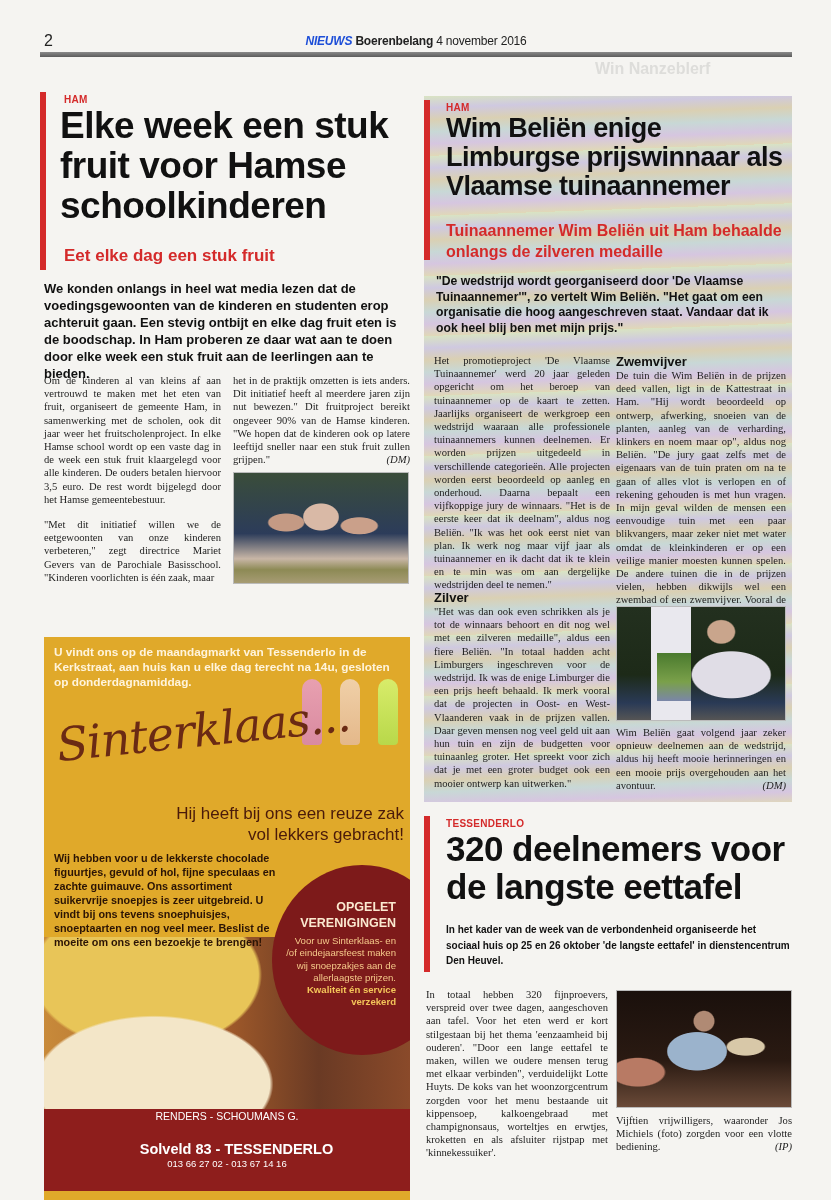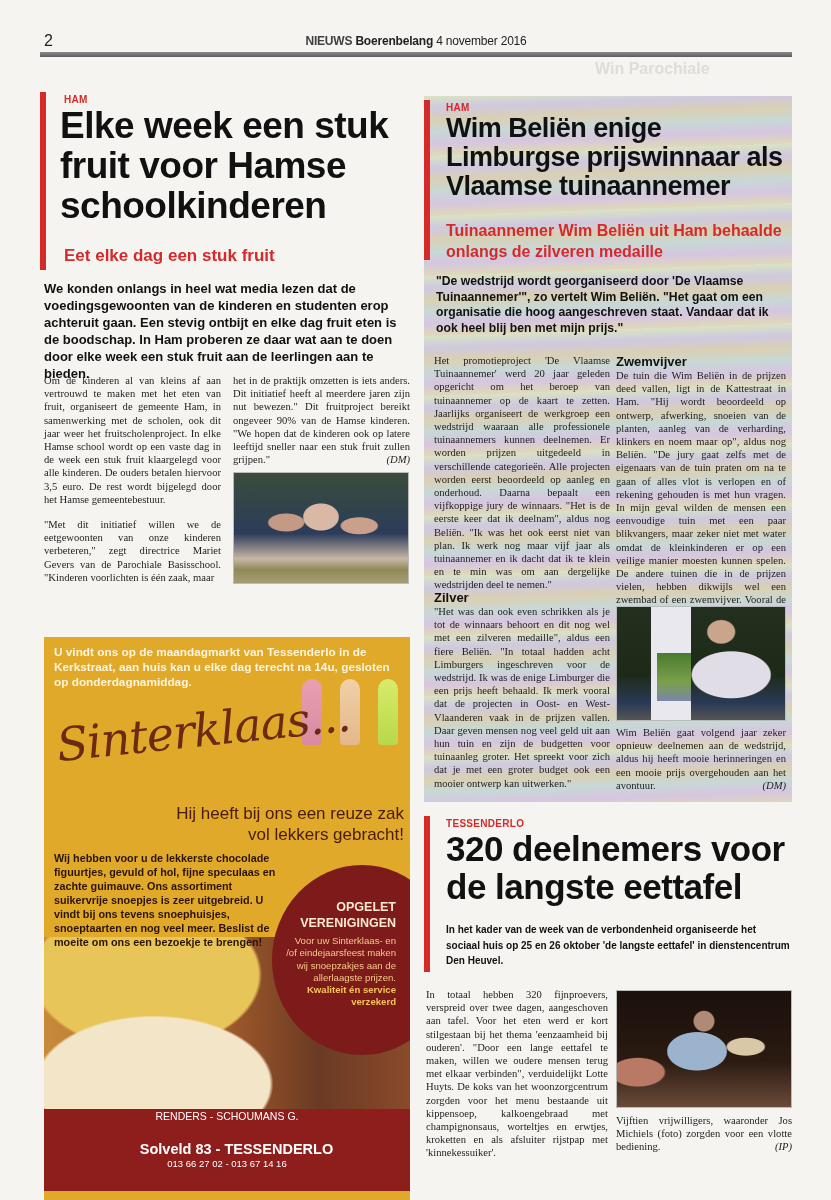--- a/index.html
+++ b/index.html
@@ -9,21 +9,21 @@
       font-family: "Liberation Serif", serif;
       color: #1a1a1a;
       position: relative;
     }
     .page { position: absolute; left: 0; top: 0; width: 831px; height: 1200px; }
 
     
     .masthead { position: absolute; left: 40px; top: 28px; width: 752px; height: 30px; }
     .page-number { position: absolute; left: 4px; top: 4px; font-family: "Liberation Sans", sans-serif; font-size: 16px; color: #222; }
     .masthead-center { position: absolute; left: 0; right: 0; top: 6px; text-align: center; font-family: "Liberation Sans", sans-serif; font-size: 12px; letter-spacing: -0.2px; }
-    .masthead-section { color: #404040; font-weight: bold; }
+    .masthead-section { color: #1d4ed8; font-weight: bold; font-style: italic; }
     .masthead-paper { font-weight: bold; color: #222; }
     .masthead-date { color: #222; }
     .masthead-rule { position: absolute; left: 0; right: 0; top: 24px; height: 5px; background: linear-gradient(#8a8a8a, #5c5c5c); }
 
     
     .kicker { font-family: "Liberation Sans", sans-serif; font-weight: bold; color: #d42a2a; font-size: 10px; letter-spacing: 0.3px; }
     .red-bar { position: absolute; width: 6px; background: #d42a2a; }
     .headline { font-family: "Liberation Sans", sans-serif; font-weight: bold; color: #111; letter-spacing: -0.5px; }
     .subhead-red { font-family: "Liberation Sans", sans-serif; font-weight: bold; color: #d42a2a; }
     .lead { font-family: "Liberation Sans", sans-serif; font-weight: bold; color: #111; }
@@ -106,21 +106,21 @@
                   linear-gradient(180deg, #1a100c 0%, #2a1a12 60%, #6a4a38 100%); }
     .a3 .caption { position: absolute; left: 192px; top: 302px; width: 176px; }
 
     .bleed { position: absolute; color: rgba(150,150,150,0.25); font-family: "Liberation Sans", sans-serif; font-weight: bold; }
   </style>
 </head>
 <body>
 
 <div class="page">
 
-  <div class="bleed" style="left:595px;top:60px;font-size:16px;">Win Parochiale</div>
+  <div class="bleed" style="left:595px;top:60px;font-size:16px;">Win Nanzeblerf</div>
 
   <div class="masthead">
     <span class="page-number">2</span>
     <div class="masthead-center">
       <span class="masthead-section">NIEUWS</span>
       <span class="masthead-paper">Boerenbelang</span>
       <span class="masthead-date">4 november 2016</span>
     </div>
     <div class="masthead-rule"></div>
   </div>

